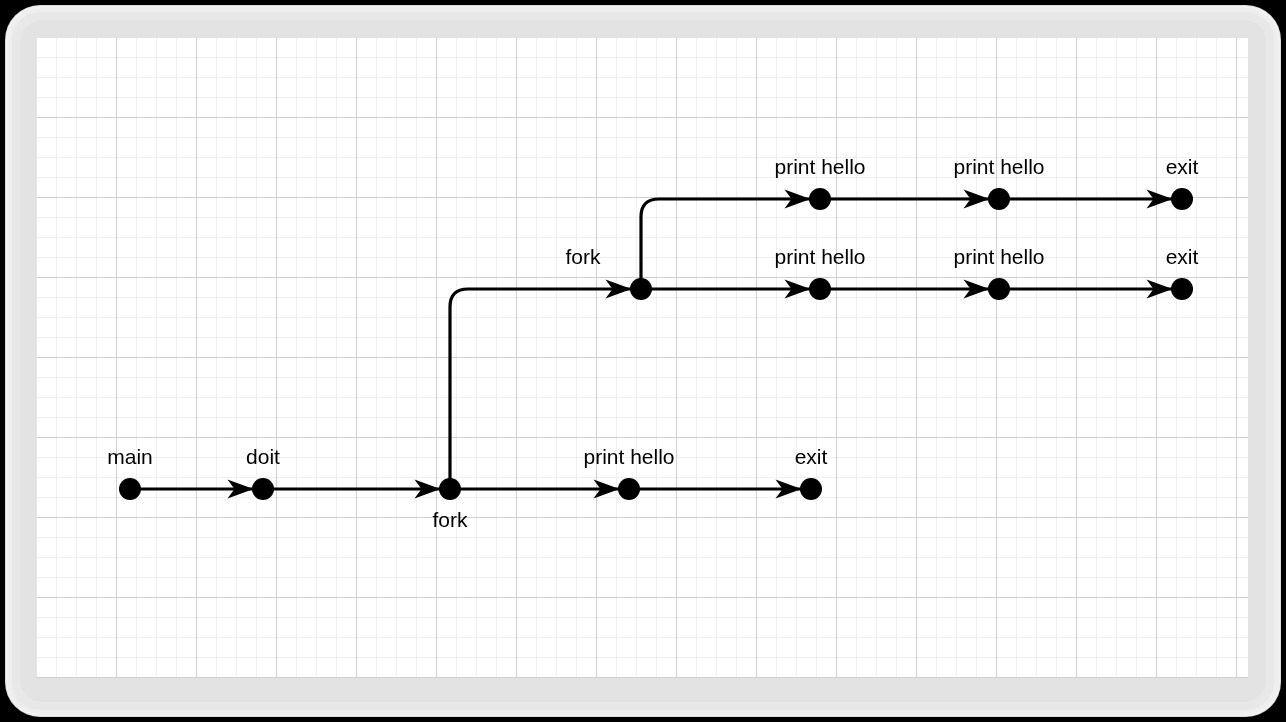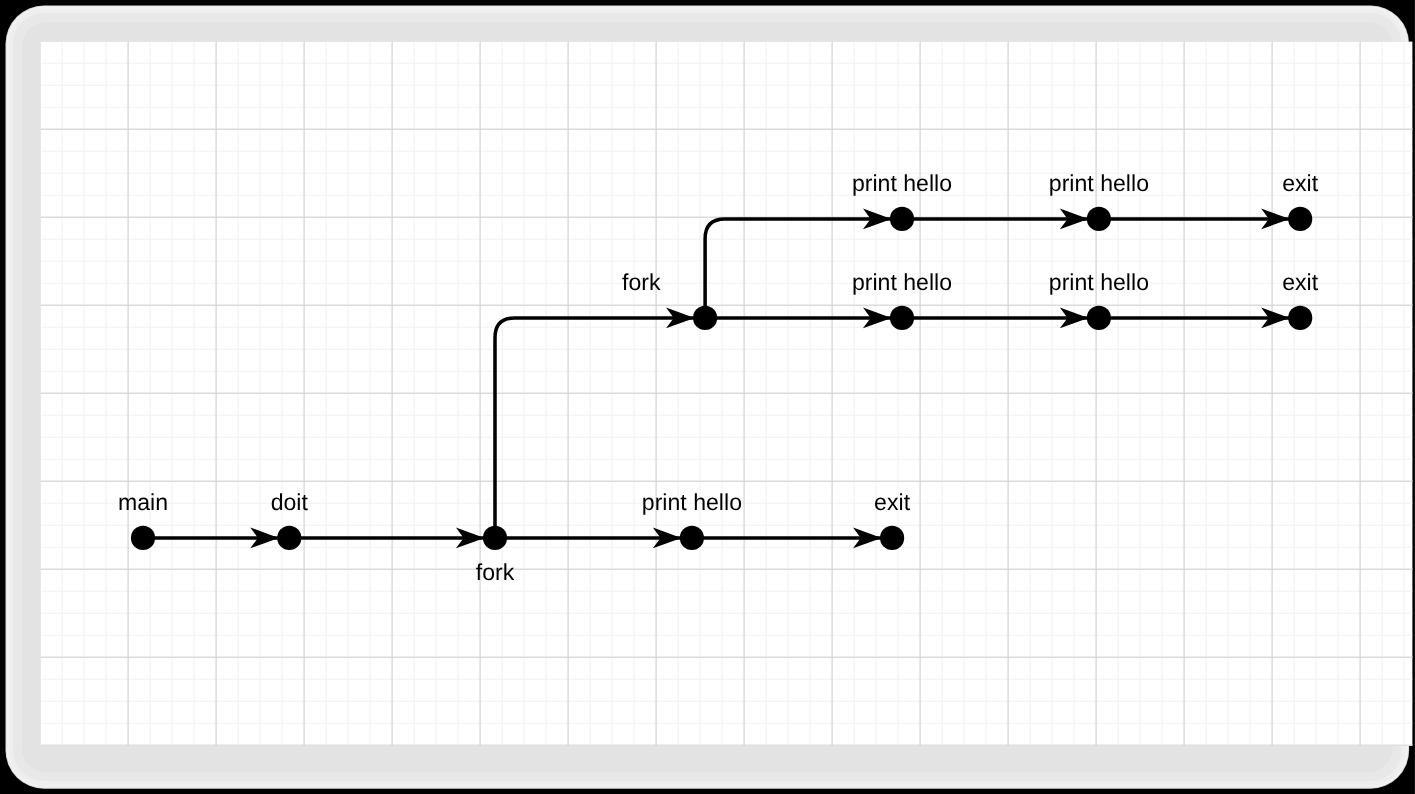--- a/index.html
+++ b/index.html
@@ -60,21 +60,20 @@
       linear-gradient(to bottom, #d0d0d0 1px, transparent 1px),
       linear-gradient(to right, #f0f0f0 1px, transparent 1px),
       linear-gradient(to bottom, #f0f0f0 1px, transparent 1px);
     background-size:
       80px 80px,
       80px 80px,
       20px 20px,
       20px 20px;
     background-position: -1px -1px, -1px -1px, -1px -1px, -1px -1px;
     overflow: hidden;
-    padding-left: 36px;
   }
 
   #graph-svg {
     position: absolute;
     left: 0;
     top: 0;
     width: 1211px;
     height: 640px;
     display: block;
   }

